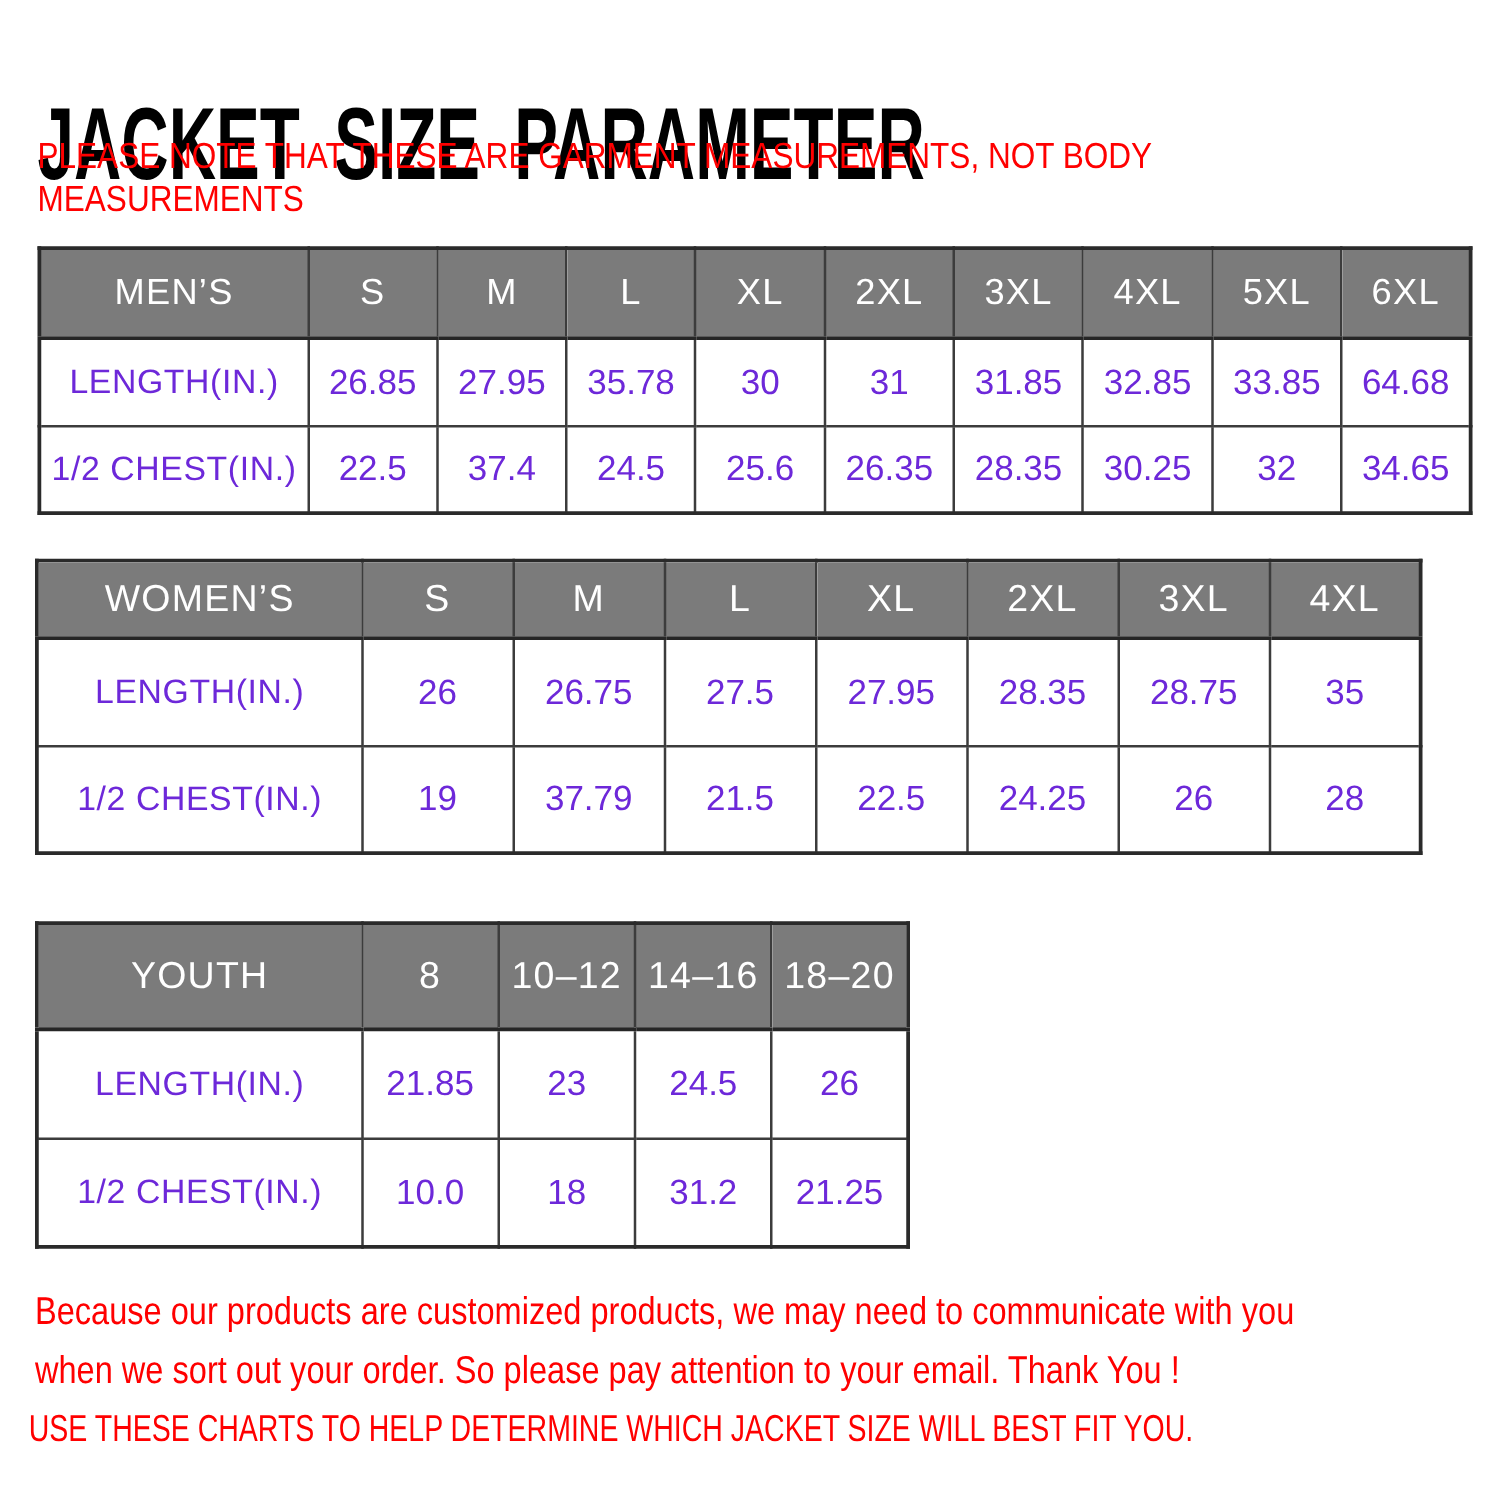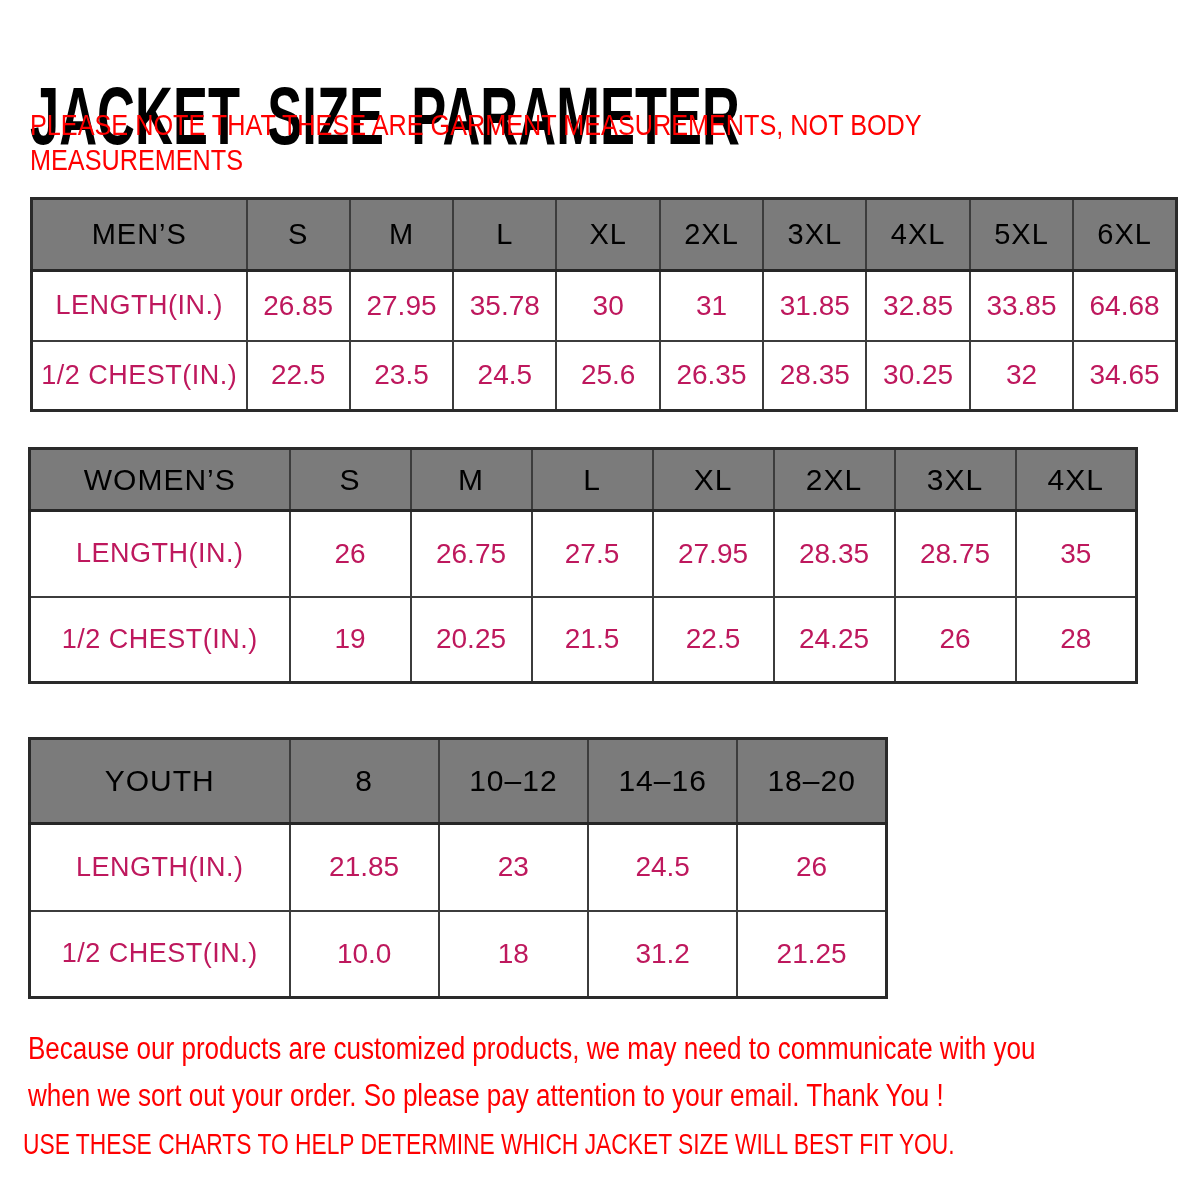--- a/index.html
+++ b/index.html
@@ -35,41 +35,41 @@
   table.size-table {
     border-collapse: collapse; table-layout: fixed;
     border: 3px solid #2a2a2a;
   }
   table.size-table th, table.size-table td {
     border: 2px solid #3c3c3c;
     text-align: center; vertical-align: middle;
     padding: 0; overflow: hidden;
   }
   table.size-table thead th {
-    background: #7b7b7b; color: #000000;
+    background: #7b7b7b; color: #ffffff;
     font-weight: 400; font-size: 29px; letter-spacing: 1px;
     border-bottom: 3px solid #262626;
   }
   table.size-table tbody td {
-    color: #be185d; font-size: 28px; background: #ffffff;
+    color: #6d28d9; font-size: 28px; background: #ffffff;
   }
   table.size-table tbody td.row-label { font-size: 27px; letter-spacing: 0.5px; }
 
   #mens-table   { left: 30px; top: 197px; width: 1148px; }
   #mens-table thead tr { height: 72px; }
   #mens-table tbody tr { height: 70px; }
   #mens-table col.first { width: 215px; }
 
   #womens-table { left: 28px; top: 447px; width: 1110px; }
   #womens-table thead th { font-size: 30px; }
   #womens-table thead tr { height: 62px; }
   #womens-table tbody tr { height: 86px; }
   #womens-table col.first { width: 260px; }
 
-  #youth-table  { left: 28px; top: 737px; width: 860px; }
+  #youth-table  { left: 28px; top: 737px; width: 700px; }
   #youth-table thead th { font-size: 30px; }
   #youth-table thead tr { height: 85px; }
   #youth-table tbody tr { height: 87px; }
   #youth-table col.first { width: 260px; }
 
   
   #custom-note {
     left: 28px; top: 1026px;
     font-size: 31px; line-height: 1.5;
     color: #ff0000; white-space: nowrap;
@@ -130,21 +130,21 @@
         <td>30</td>
         <td>31</td>
         <td>31.85</td>
         <td>32.85</td>
         <td>33.85</td>
         <td>64.68</td>
       </tr>
       <tr>
         <td class="row-label">1/2 CHEST(IN.)</td>
         <td>22.5</td>
-        <td>23.5</td>
+        <td>37.4</td>
         <td>24.5</td>
         <td>25.6</td>
         <td>26.35</td>
         <td>28.35</td>
         <td>30.25</td>
         <td>32</td>
         <td>34.65</td>
       </tr>
     </tbody>
   </table>
@@ -179,21 +179,21 @@
         <td>26.75</td>
         <td>27.5</td>
         <td>27.95</td>
         <td>28.35</td>
         <td>28.75</td>
         <td>35</td>
       </tr>
       <tr>
         <td class="row-label">1/2 CHEST(IN.)</td>
         <td>19</td>
-        <td>20.25</td>
+        <td>37.79</td>
         <td>21.5</td>
         <td>22.5</td>
         <td>24.25</td>
         <td>26</td>
         <td>28</td>
       </tr>
     </tbody>
   </table>
 
 <table id="youth-table" class="size-table abs">

